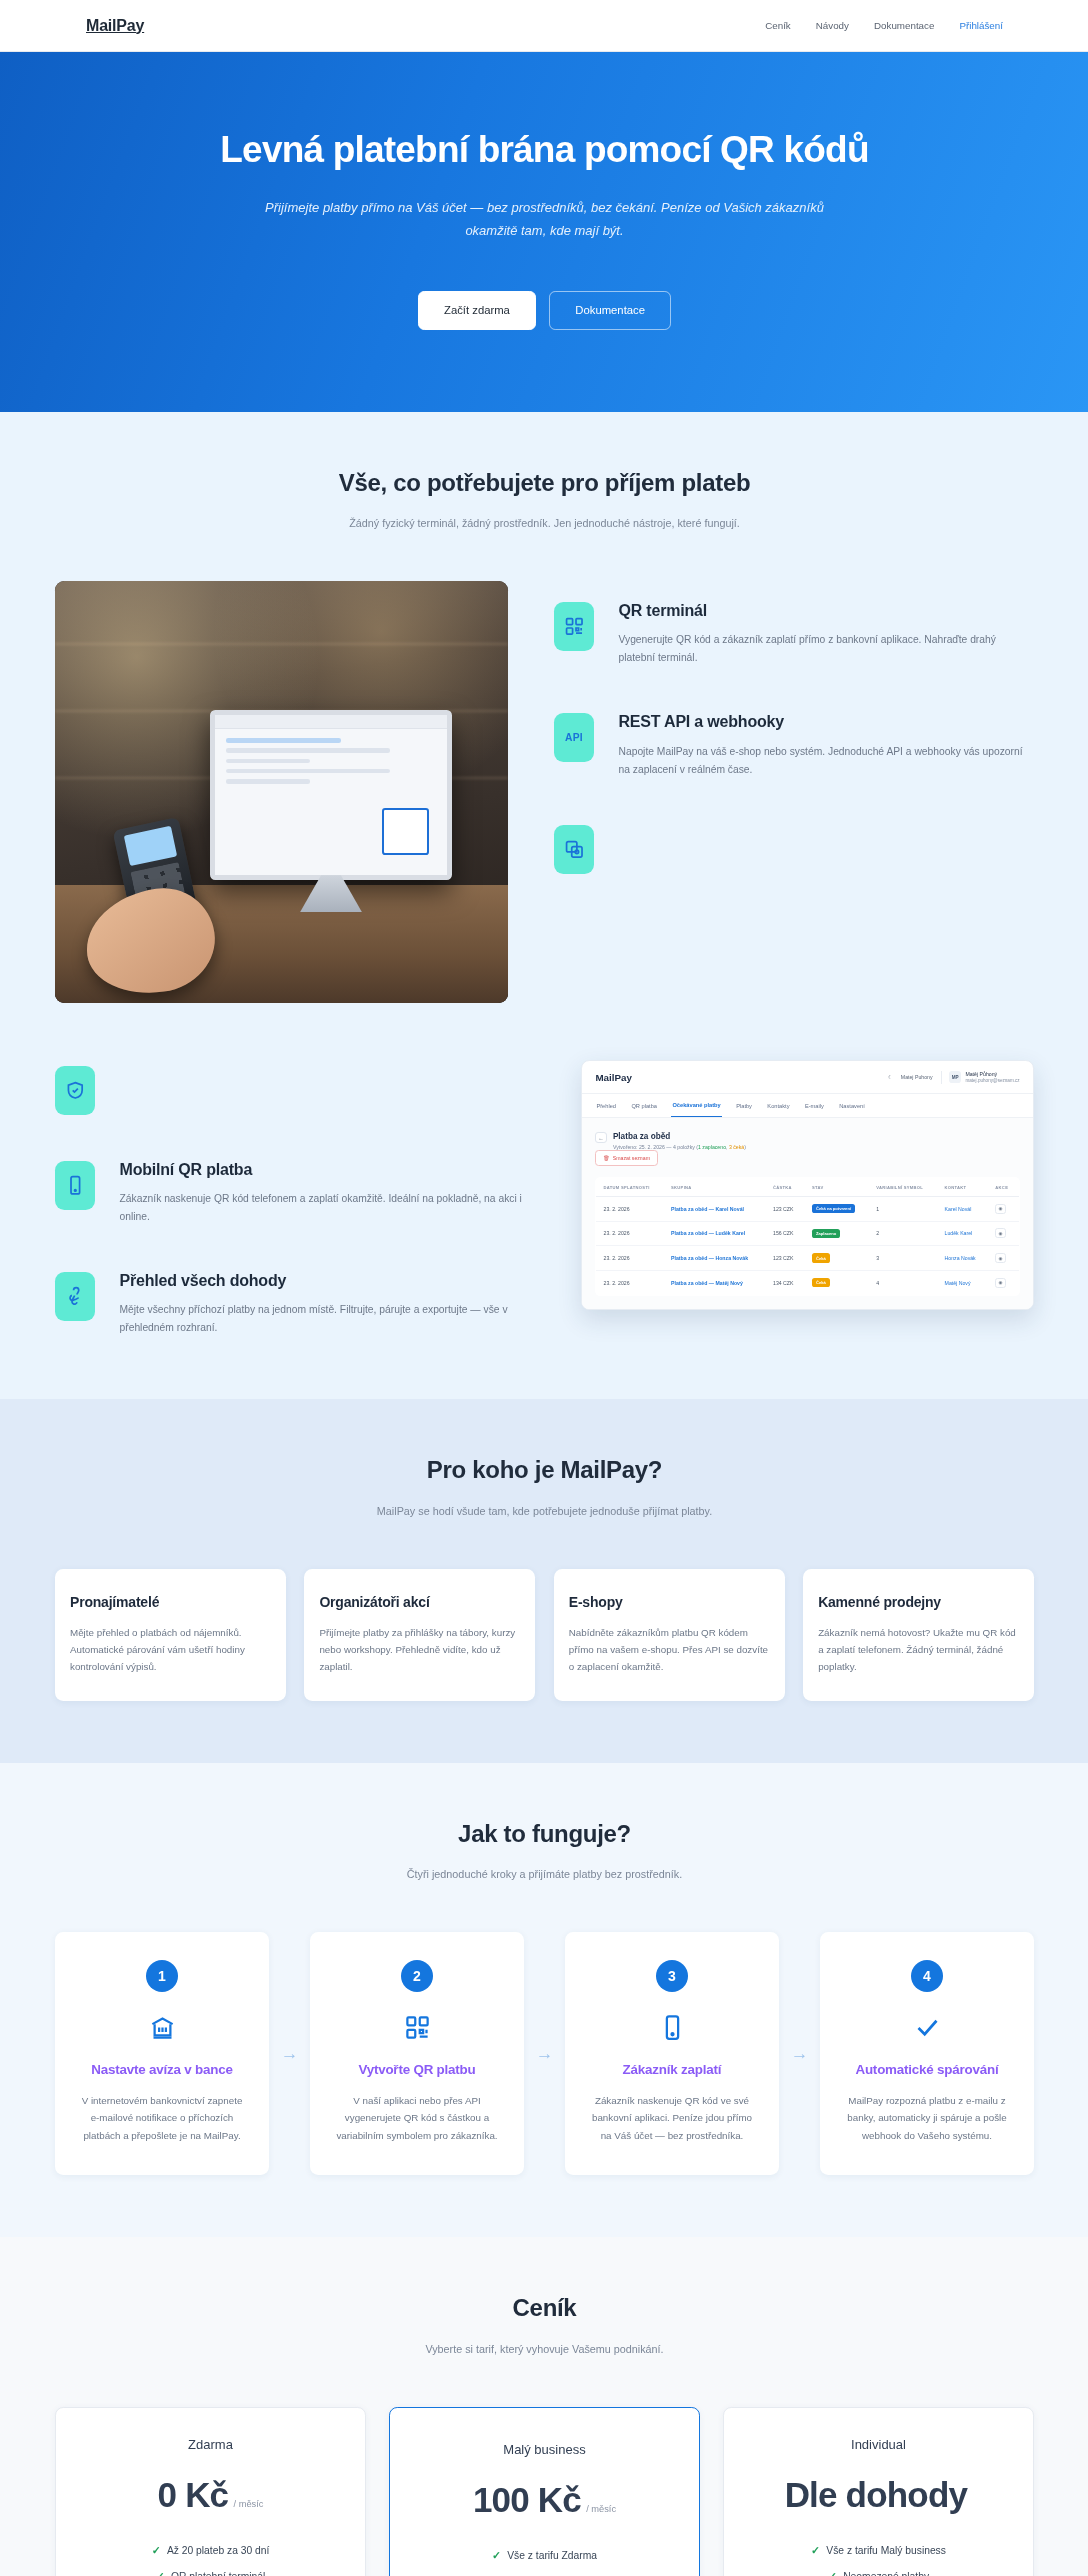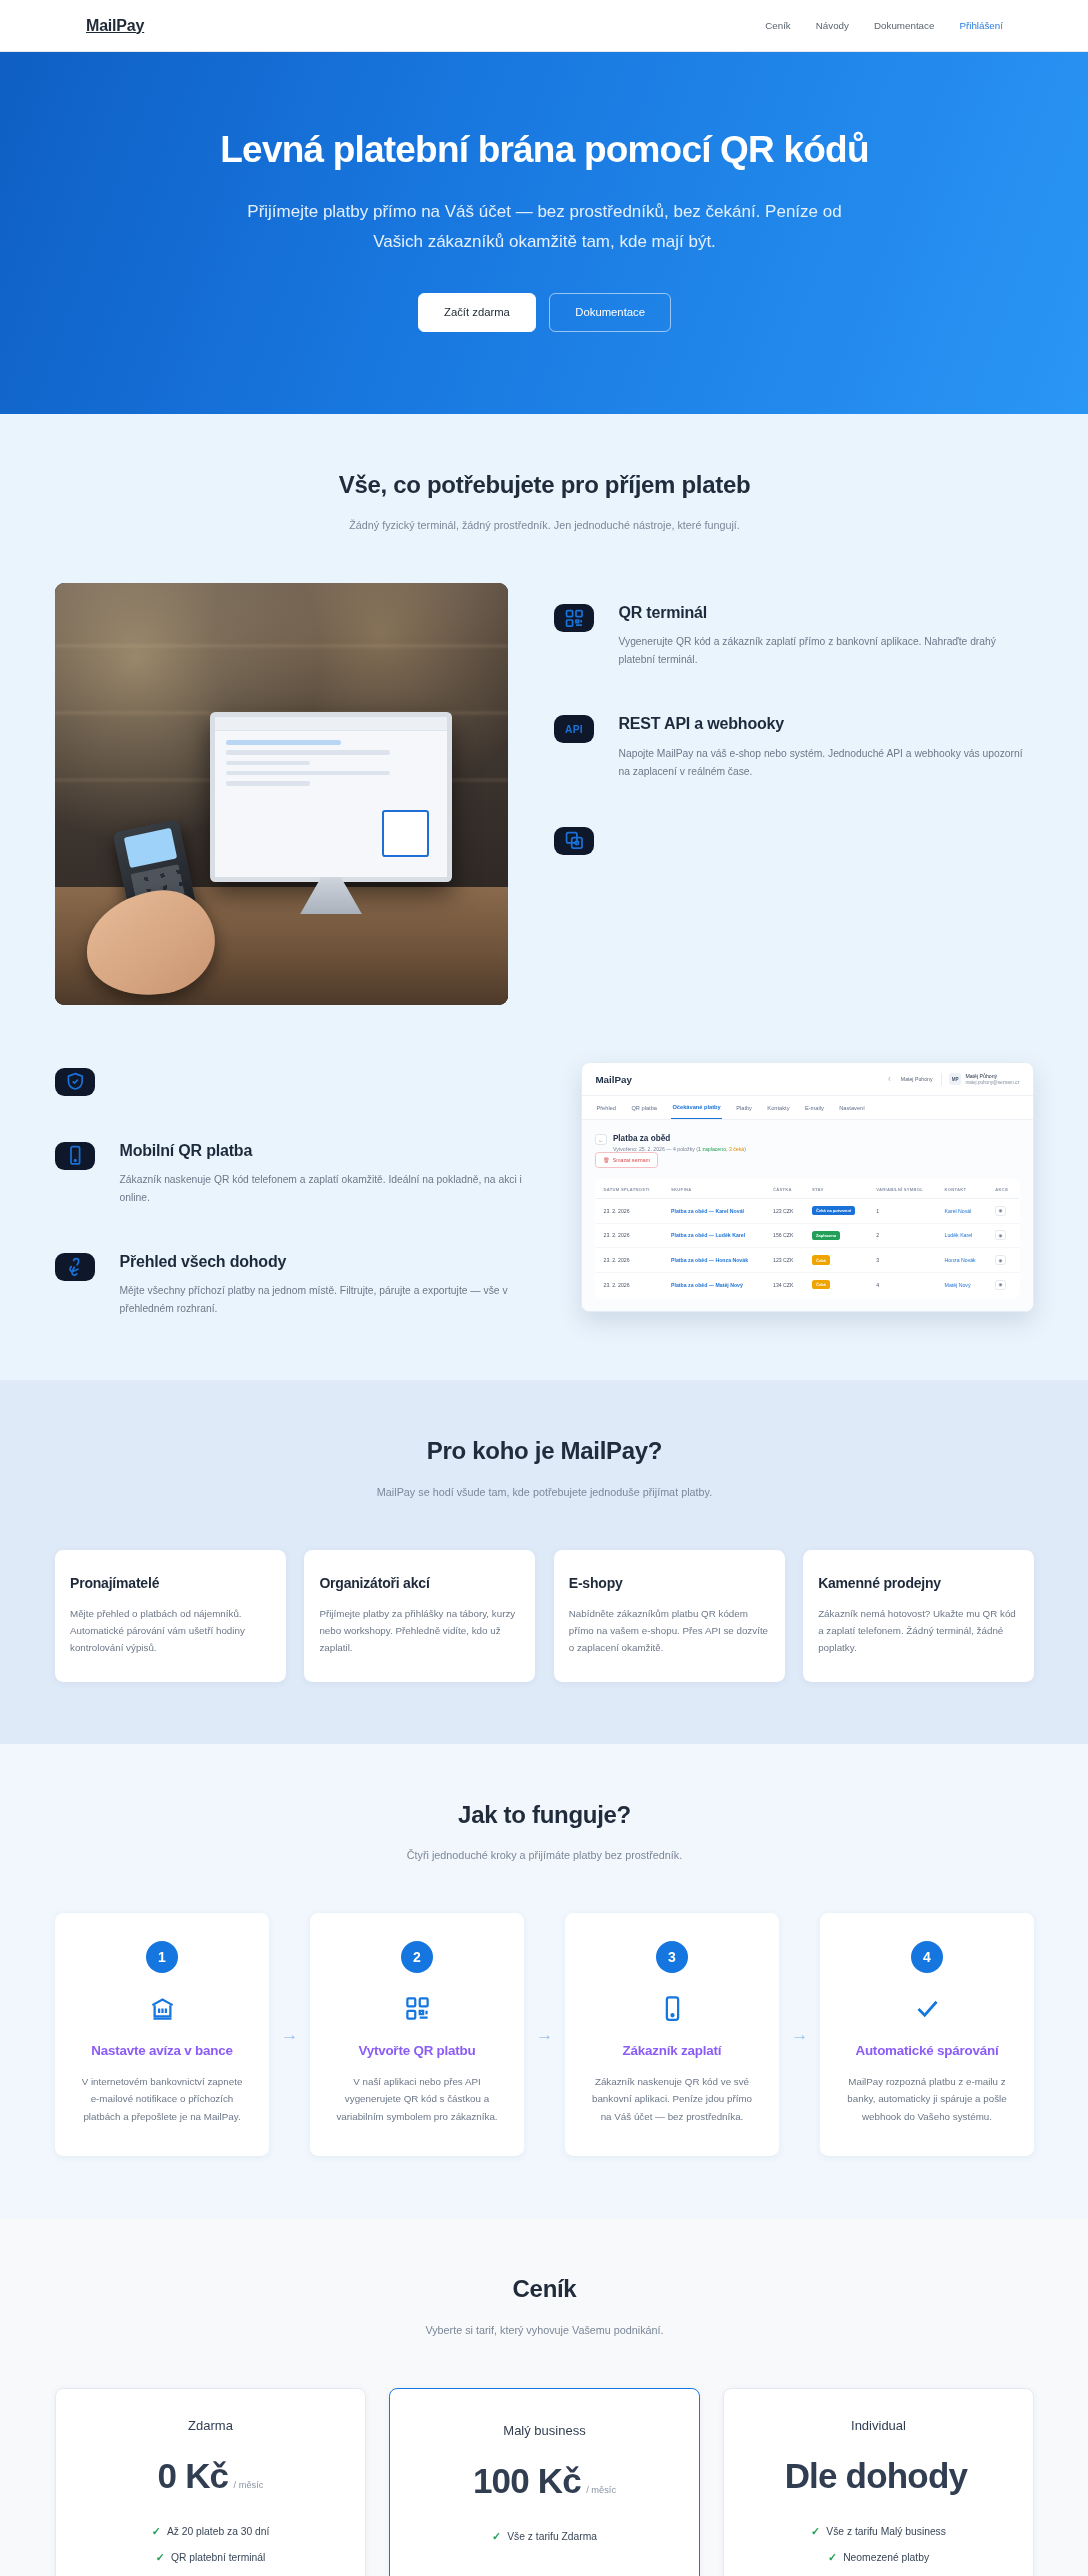--- a/index.html
+++ b/index.html
@@ -37,22 +37,22 @@
     background: linear-gradient(110deg, #0f5fc4 0%, #1877df 40%, #2a96f5 100%);
     padding: 77px 0 82px;
     text-align: center;
     color: #fff;
   }
   .hero h1 {
     font-size: 37px; font-weight: 700; letter-spacing: -0.8px;
     line-height: 1.12; margin-bottom: 27px;
   }
   .hero p {
-    font-size: 17px; line-height: 1.75; color: #e4f0fd;
-    max-width: 598px; margin: 0 auto 36px; font-weight: 400;
+    font-size: 13px; line-height: 1.75; color: #e4f0fd;
+    max-width: 598px; margin: 0 auto 48px; font-weight: 400; font-style: italic;
   }
   .hero-btns { display: flex; justify-content: center; gap: 13.4px; }
   .btn {
     display: inline-flex; align-items: center; justify-content: center; gap: 7.2px;
     font-size: 11.3px; font-weight: 500; border-radius: 6.2px;
     padding: 12.4px 25px; text-decoration: none; cursor: pointer;
     border: 1px solid transparent; white-space: nowrap;
   }
   .btn-white { background: #fff; color: #1d2733; border-color: #fff; }
   .btn-ghost { background: transparent; color: #ffffff; border-color: rgba(255,255,255,.55); }
@@ -141,22 +141,22 @@
     border-radius: 60% 40% 45% 55% / 55% 50% 50% 45%;
     transform: rotate(-8deg);
     box-shadow: 0 7.2px 15.5px rgba(0,0,0,.45);
   }
 
   .feat-list { display: flex; flex-direction: column; gap: 46px; padding-top: 20.6px; }
   .feat {
     display: grid; grid-template-columns: 47px 1fr; gap: 17.5px; align-items: start;
   }
   .ficon {
-    width: 40px; height: 28px; border-radius: 9.3px;
-    background: #0f172a; display: flex; align-items: center; justify-content: center;
+    width: 40px; height: 49px; border-radius: 9.3px;
+    background: #5eead4; display: flex; align-items: center; justify-content: center;
     color: #1a72d8;
   }
   .ficon svg { width: 20.6px; height: 20.6px; }
   .ficon .apitxt { font-size: 10.3px; font-weight: 700; letter-spacing: 0.3px; }
   .feat h3 { font-size: 16px; font-weight: 700; color: #1d2a3b; margin-bottom: 11.3px; letter-spacing: -0.2px; }
   .feat p { font-size: 10.3px; line-height: 1.75; color: #6d7889; }
 
   .feat-grid-2 { display: grid; grid-template-columns: 1fr 453px; gap: 46px; align-items: start; }
   .feat-list-2 { display: flex; flex-direction: column; gap: 46px; padding-top: 5.2px; }
 

